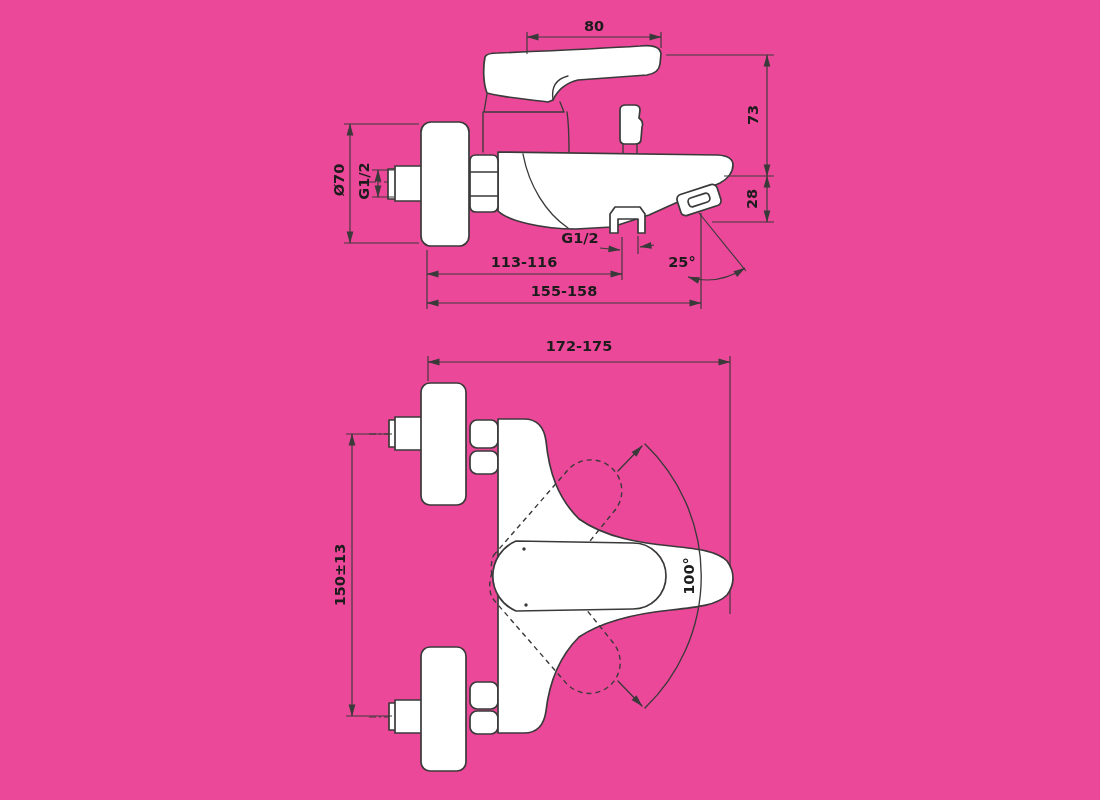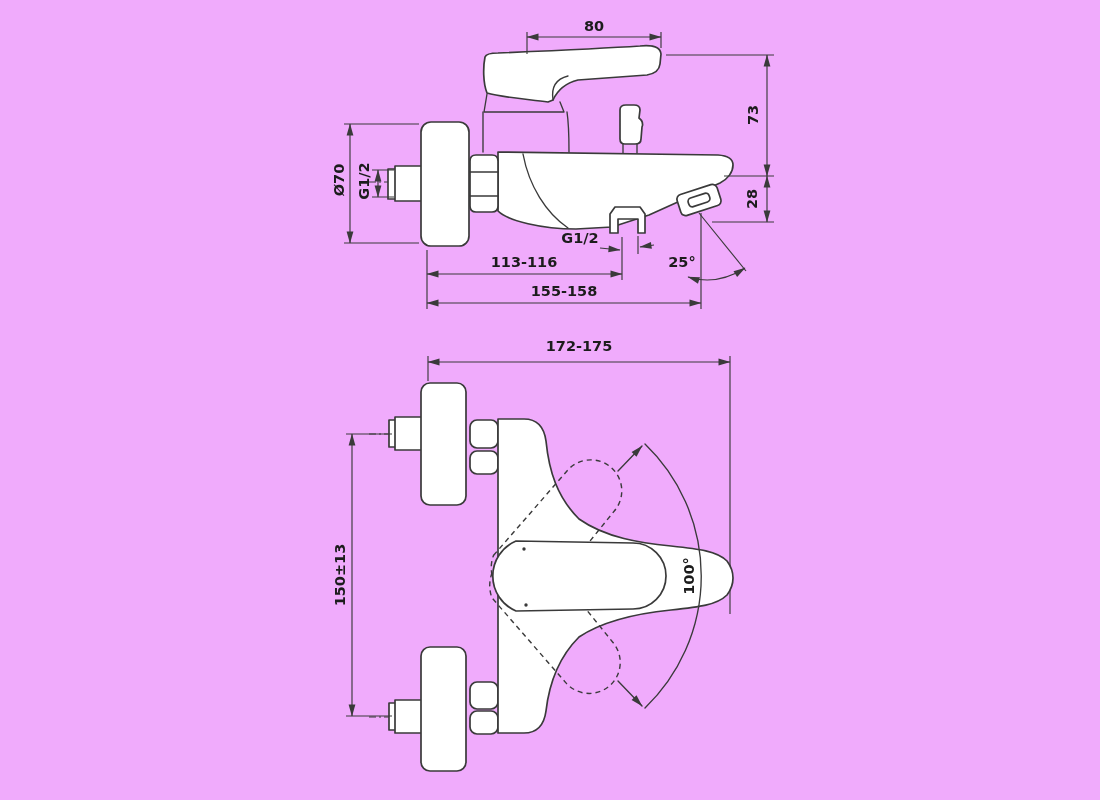--- a/index.html
+++ b/index.html
@@ -1,16 +1,16 @@
 <!DOCTYPE html>
 <html><head>
 <meta charset="utf-8">
 <style>
   html,body{margin:0;padding:0;background:#ffffff;}
-  .stage{position:relative;width:1100px;height:800px;background:#f0abfc;overflow:hidden;text-decoration:underline;}
+  .stage{position:relative;width:1100px;height:800px;background:#ec4899;overflow:hidden;text-decoration:underline;}
   svg{position:absolute;left:0;top:0;}
   .ol{fill:#ffffff;stroke-width:1.7;stroke-linejoin:round;stroke-linecap:round;}
   .md{fill:none;stroke-width:1.35;stroke-linejoin:round;stroke-linecap:round;}
   .thin{fill:none;stroke-width:1.15;stroke-linecap:butt;}
   .cl{fill:none;stroke-width:1;stroke-dasharray:7 3 2 3;}
   .dsh{fill:none;stroke-width:1.4;stroke-dasharray:5 4;}
   text.dim{font-family:"DejaVu Sans","Liberation Sans",sans-serif;font-weight:bold;font-size:14.5px;stroke:none;}
   .dot{stroke:none;}
 </style>
 </head>

